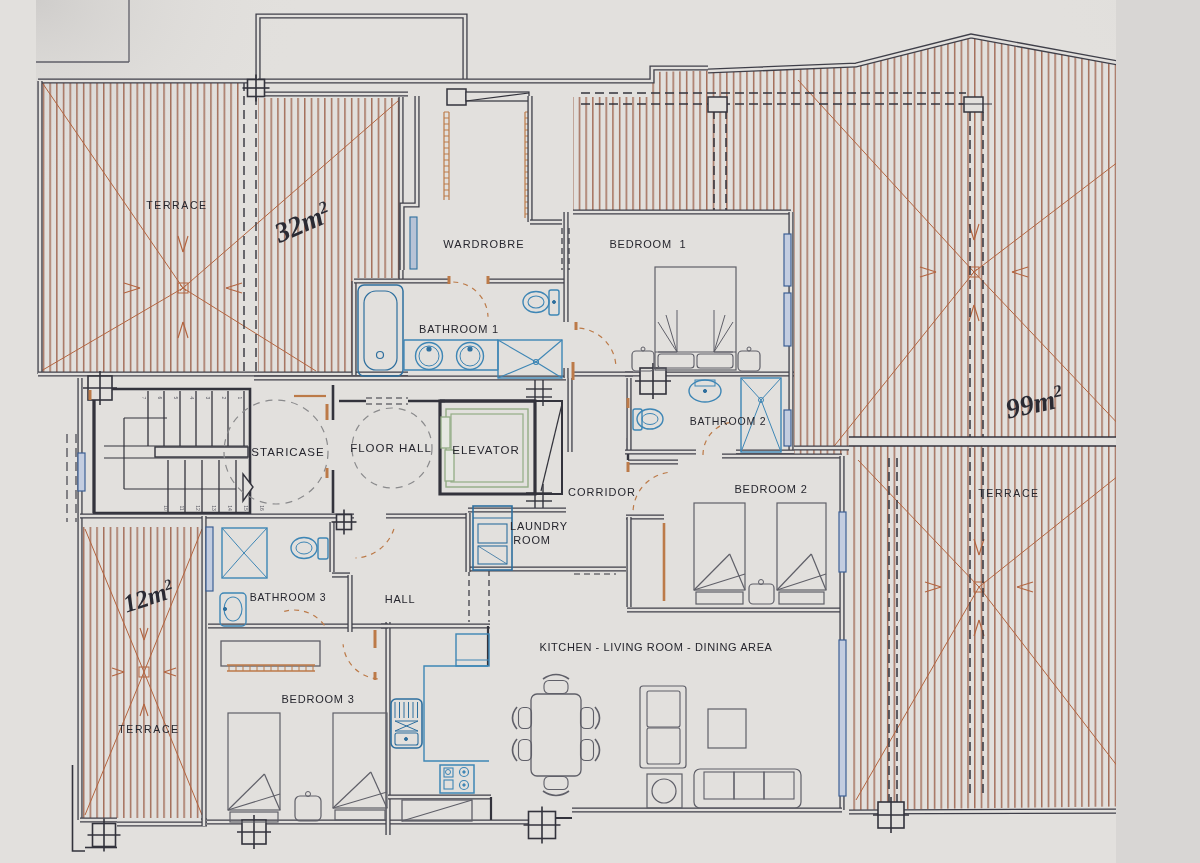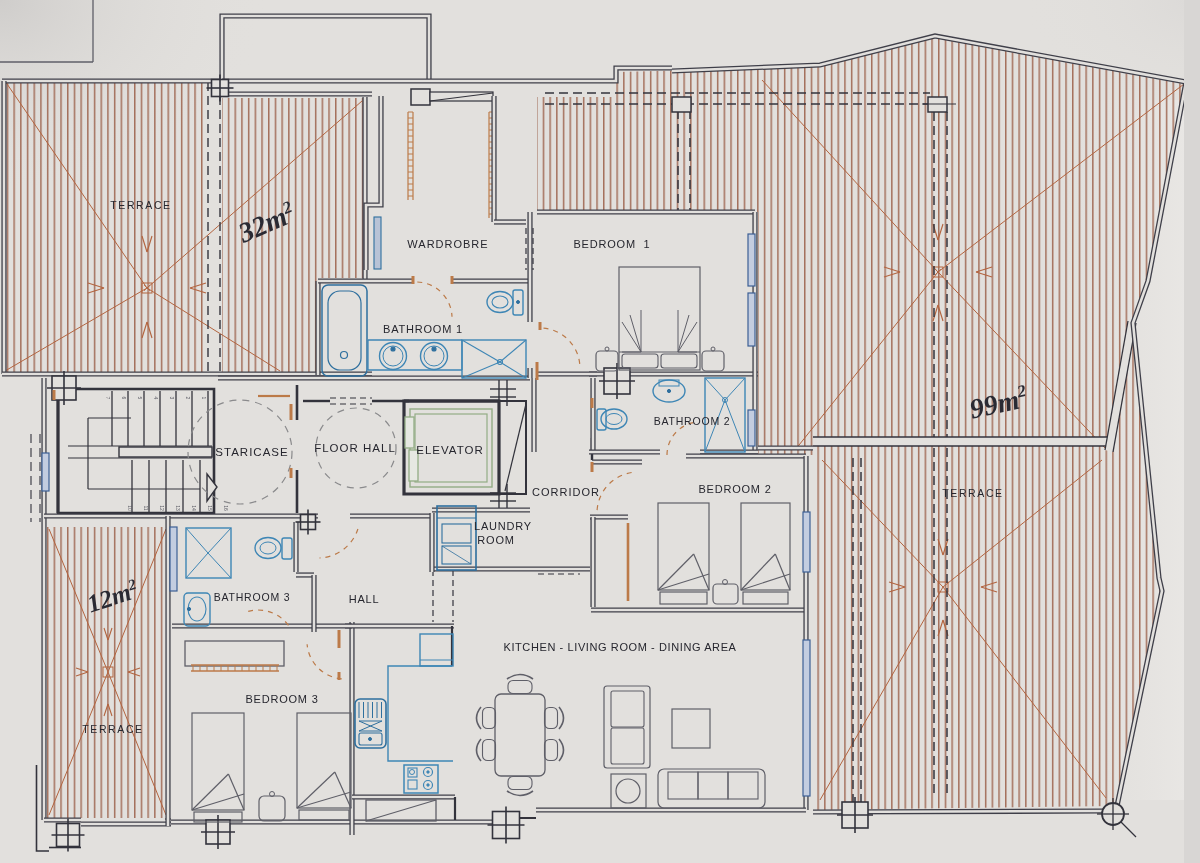--- a/index.html
+++ b/index.html
@@ -1,14 +1,14 @@
 <!DOCTYPE html>
 <html><head><meta charset="utf-8"><style>
 html,body{margin:0;padding:0;background:#d8d6d4;}
-#pg{position:relative;width:1184px;height:863px;background:#e2e0dd;overflow:hidden;}
+#pg{position:relative;width:1080px;height:863px;background:#e2e0dd;overflow:hidden;padding-left:36px;}
 </style></head><body>
 <div id="pg">
 <svg width="1200" height="863" viewBox="0 0 1200 863">
 <defs>
 <pattern id="st" width="6.7" height="10" patternUnits="userSpaceOnUse">
   <rect x="0" y="0" width="1.5" height="10" fill="#a4705c"></rect>
 </pattern>
 <radialGradient id="sh1" cx="0%" cy="0%" r="60%">
  <stop offset="0%" stop-color="#cfcdcb"></stop>
           <stop offset="100%" stop-color="#e2e0dd" stop-opacity="0"></stop>

